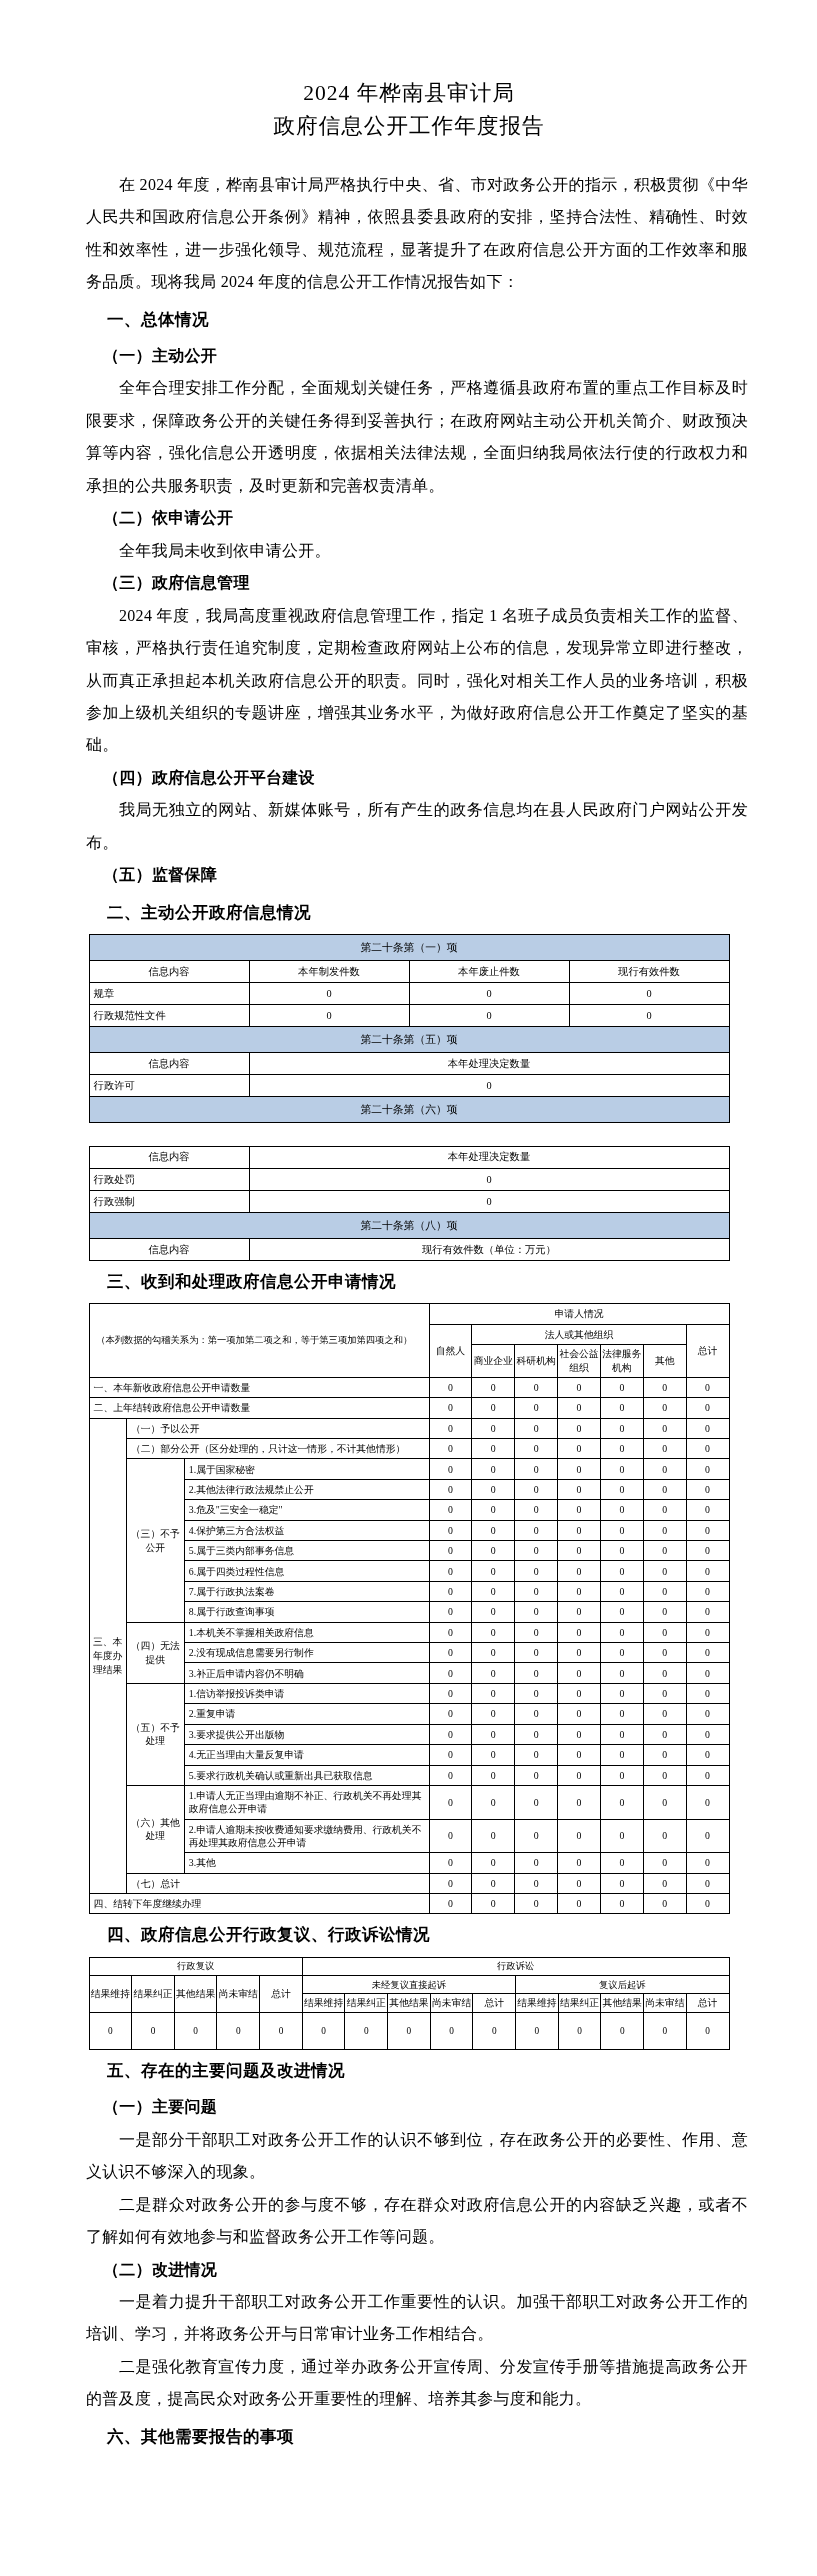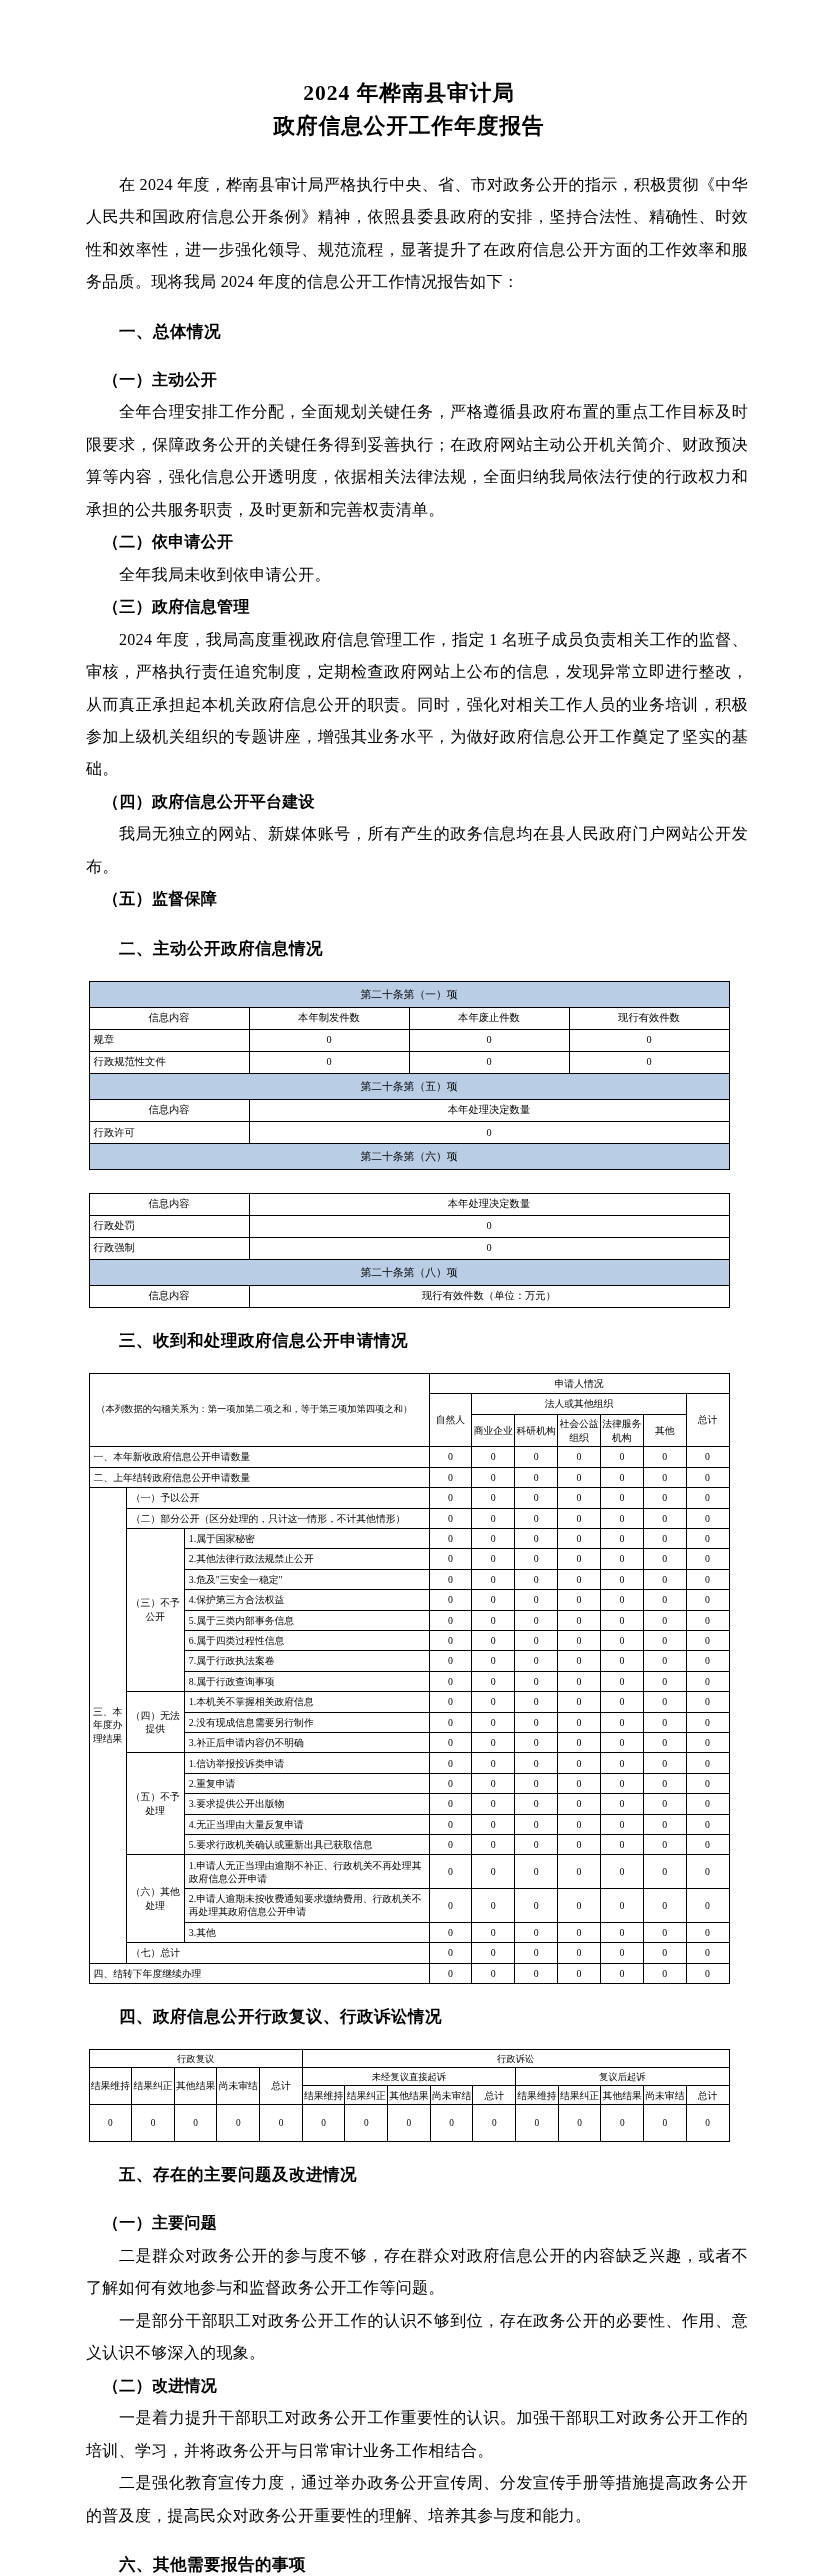--- a/index.html
+++ b/index.html
@@ -13,21 +13,21 @@
   .page {
     width: 818px;
     min-height: 3951px;
     padding: 77px 70px 31px 70px;
     background: #fff;
   }
   
   .doc-title {
     text-align: center;
     font-size: 21.6px;
-    font-weight: bold;
+    font-weight: normal;
     line-height: 1.55;
     letter-spacing: 1px;
     margin: 0 0 25px 0;
     font-family: "Liberation Serif", "DejaVu Serif", serif;
   }
   .doc-title .tline { display: block; }
 
   
   p.body {
     font-size: 16px;
@@ -35,21 +35,21 @@
     margin: 0 0 0 16px;
     text-align: justify;
     text-justify: inter-ideograph;
     text-indent: 33px;
     letter-spacing: 0.3px;
   }
   h2.sec {
     font-size: 16.5px;
     font-weight: bold;
     line-height: 2.0;
-    margin: 16px;
+    margin: 4px;
     text-indent: 33px;
     letter-spacing: 0.5px;
     font-family: "Liberation Sans", "DejaVu Sans", sans-serif;
   }
   h3.subsec {
     font-size: 16px;
     font-weight: bold;
     line-height: 2.03;
     margin: 0;
     text-indent: 33px;
@@ -571,22 +571,22 @@
         <td class="outer">0</td>
         <td class="outer">0</td>
         <td class="outer">0</td>
       </tr>
     </tbody>
   </table>
 
   <h2 class="sec">五、存在的主要问题及改进情况</h2>
 
   <h3 class="subsec">（一）主要问题</h3>
+  <p class="body">一是部分干部职工对政务公开工作的认识不够到位，存在政务公开的必要性、作用、意义认识不够深入的现象。</p>
   <p class="body">二是群众对政务公开的参与度不够，存在群众对政府信息公开的内容缺乏兴趣，或者不了解如何有效地参与和监督政务公开工作等问题。</p>
-  <p class="body">一是部分干部职工对政务公开工作的认识不够到位，存在政务公开的必要性、作用、意义认识不够深入的现象。</p>
 
   <h3 class="subsec">（二）改进情况</h3>
   <p class="body">一是着力提升干部职工对政务公开工作重要性的认识。加强干部职工对政务公开工作的培训、学习，并将政务公开与日常审计业务工作相结合。</p>
   <p class="body">二是强化教育宣传力度，通过举办政务公开宣传周、分发宣传手册等措施提高政务公开的普及度，提高民众对政务公开重要性的理解、培养其参与度和能力。</p>
 
   <h2 class="sec">六、其他需要报告的事项</h2>
 
 </div>
 
 

